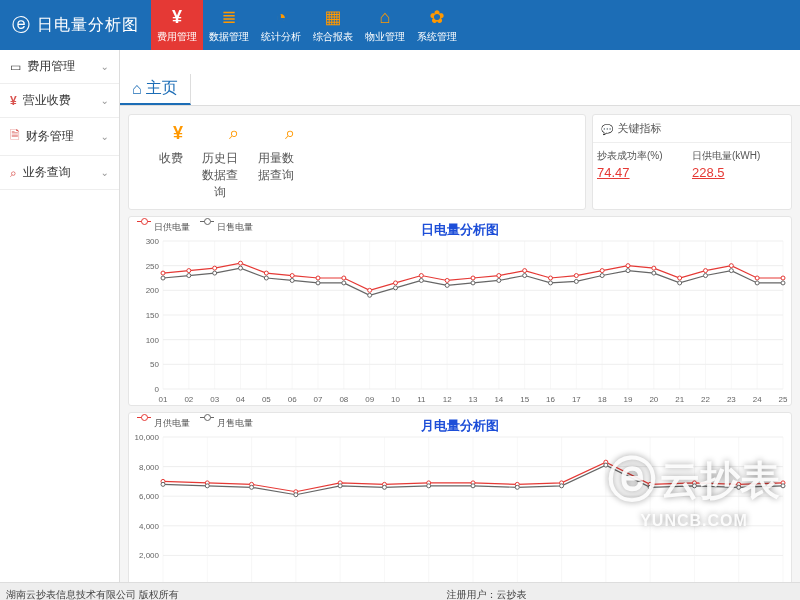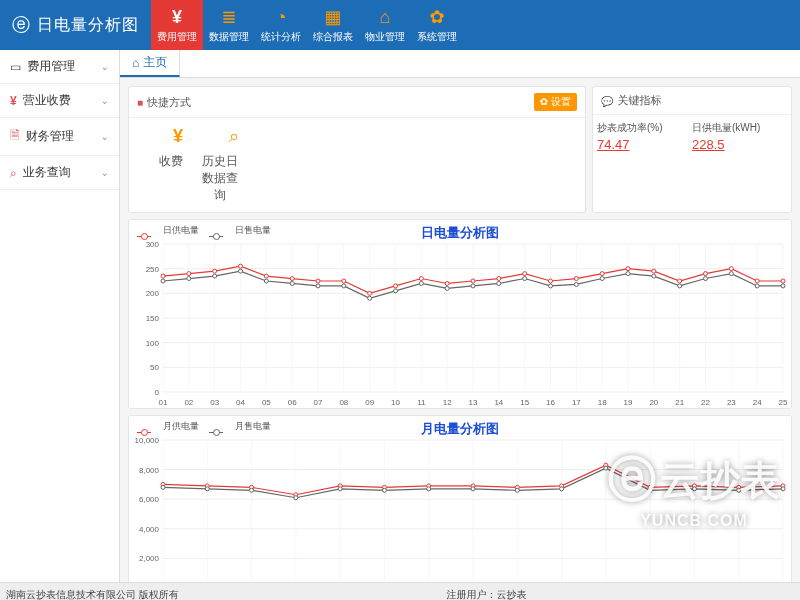--- a/index.html
+++ b/index.html
@@ -12,41 +12,41 @@
 .nav-item.active { background: #e53935; }
 .nav-icon { color: #ff9800; font-size: 18px; }
 .nav-item.active .nav-icon { color: #fff; }
 .body { display: flex; height: calc(100% - 50px - 18px); }
 .sidebar { width: 120px; background: #fff; border-right: 1px solid #ddd; }
 .side-item { display: flex; align-items: center; padding: 8px 10px; border-bottom: 1px solid #eee; cursor: pointer; color: #333; font-size: 12px; justify-content: space-between; }
 .side-item .lbl { display: flex; align-items: center; gap: 6px; }
 .side-item .chev { color: #999; font-size: 10px; }
 .main { flex: 1; overflow: hidden; display: flex; flex-direction: column; }
 .tabbar { background: #fff; display: flex; border-bottom: 1px solid #ddd; }
-.tab { padding: 4px 12px; font-size: 12px; display: flex; align-items: center; gap: 4px; border-right: 1px solid #ddd; }
+.tab { padding: 4px 12px; font-size: 16px; display: flex; align-items: center; gap: 4px; border-right: 1px solid #ddd; margin-top: 24px; }
 .tab.active { border-bottom: 2px solid #1c6db6; color: #1c6db6; }
 .content { padding: 8px; display: flex; flex-direction: column; gap: 6px; overflow: hidden; }
 .row1 { display: flex; gap: 6px; }
 .panel { background: #fff; border: 1px solid #e5e5e5; border-radius: 3px; }
 .panel-header { padding: 6px 8px; border-bottom: 1px solid #eee; display: flex; align-items: center; justify-content: space-between; font-size: 11px; color: #555; }
 .panel-header .title { display: flex; align-items: center; gap: 4px; }
 .btn-set { background: #ff9800; color: #fff; padding: 2px 6px; border-radius: 2px; font-size: 10px; cursor: pointer; }
 .quick { flex: 1; }
 .quick-body { display: flex; gap: 18px; padding: 8px 16px; }
 .quick-item { display: flex; flex-direction: column; align-items: flex-end; gap: 6px; cursor: pointer; color: #555; font-size: 12px; text-align: center; width: 38px; }
 .quick-item .qicon { color: #ff9800; font-size: 18px; }
 .kpi { width: 200px; }
 .kpi-body { display: flex; padding: 6px 4px; }
 .kpi-item { flex: 1; text-align: left; }
 .kpi-label { font-size: 10px; color: #555; }
 .kpi-value { color: #e53935; font-size: 13px; margin-top: 2px; text-decoration: underline; }
 .chart-panel { background: #fff; border: 1px solid #e5e5e5; border-radius: 3px; position: relative; }
 .chart-title { text-align: center; font-weight: bold; font-size: 13px; color: #1d4ed8; position: absolute; left: 0; right: 0; top: 4px; }
 .legend { position: absolute; left: 8px; top: 4px; display: flex; gap: 10px; font-size: 9px; color: #555; align-items: center; }
-.legend span { display: flex; align-items: flex-end; gap: 12px; }
+.legend span { display: flex; align-items: flex-start; gap: 3px; }
 .legend .swatch { width: 14px; height: 1px; position: relative; }
 .legend .swatch::before { content: ''; position: absolute; width: 5px; height: 5px; border: 1px solid; border-radius: 50%; left: 4px; top: -3px; background: #fff; }
 .swatch.red { background: #e53935; } .swatch.red::before { border-color: #e53935; }
 .swatch.gray { background: #666; } .swatch.gray::before { border-color: #666; }
 svg { display: block; }
 .footer { height: 18px; background: #eee; border-top: 1px solid #ddd; display: flex; align-items: center; font-size: 10px; color: #444; padding: 12px 6px; justify-content: space-between; }
 .watermark { position: absolute; right: 20px; bottom: 70px; color: rgba(255,255,255,0.9); font-size: 40px; font-weight: bold; text-shadow: 0 0 6px rgba(0,0,0,0.4); pointer-events: none; display: flex; flex-direction: column; align-items: center; }
 .watermark small { font-size: 16px; letter-spacing: 1px; }
 .ico-yen::before { content: '¥'; font-weight: bold; }
 .ico-db::before { content: '≣'; }
@@ -133,35 +133,32 @@
     <div class="tabbar">
       <div class="tab active">
           <span style="color:#1c6db6" class="ico-home"></span>
           <span>主页</span>
         </div>
     </div>
 
     <div class="content">
       <div class="row1">
         <div class="panel quick">
-          <div class="panel-header">
-            <span class="title">
-                <span class="ico-folder"></span>
-                <span>快捷方式</span>
-              </span>
-            <span class="btn-set">✿ <span>设置</span></span>
-          </div>
           <div class="quick-body">
             <div class="quick-item">
                 <span class="qicon ico-yen"></span>
                 <span>收费</span>
               </div>
             <div class="quick-item">
                 <span class="qicon ico-search"></span>
                 <span>历史日数据查询</span>
+              </div>
+            <div class="quick-item">
+                <span class="qicon ico-searchplus"></span>
+                <span>用量数据查询</span>
               </div>
           </div>
         </div>
         <div class="panel kpi">
           <div class="panel-header">
               <span class="title">
                 <span class="ico-chat"></span>
                 <span>关键指标</span>
               </span>
             </div>

